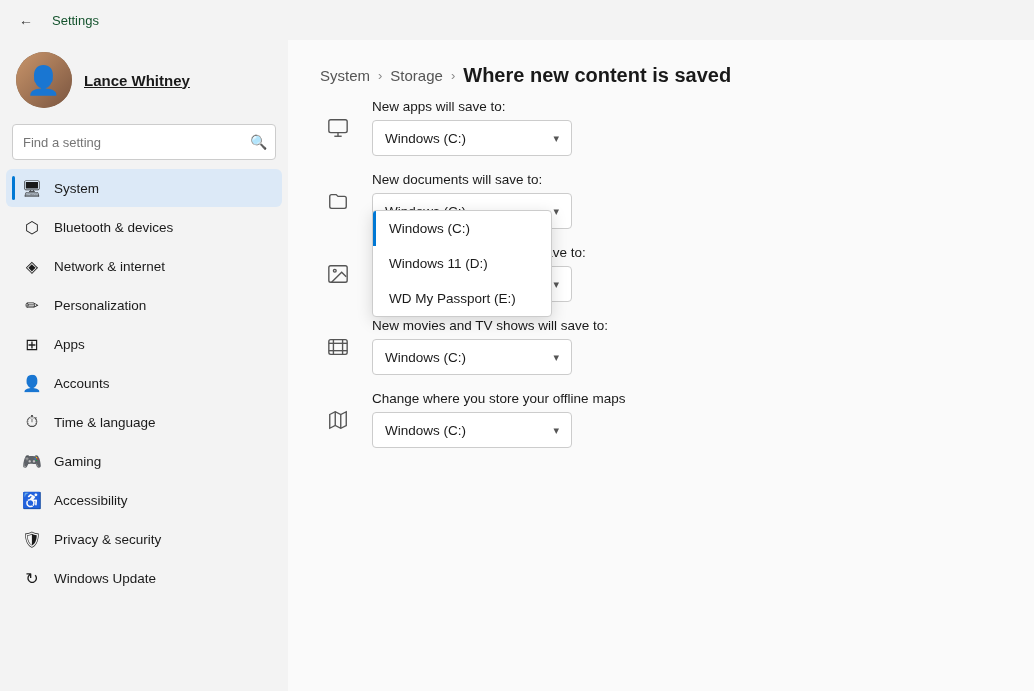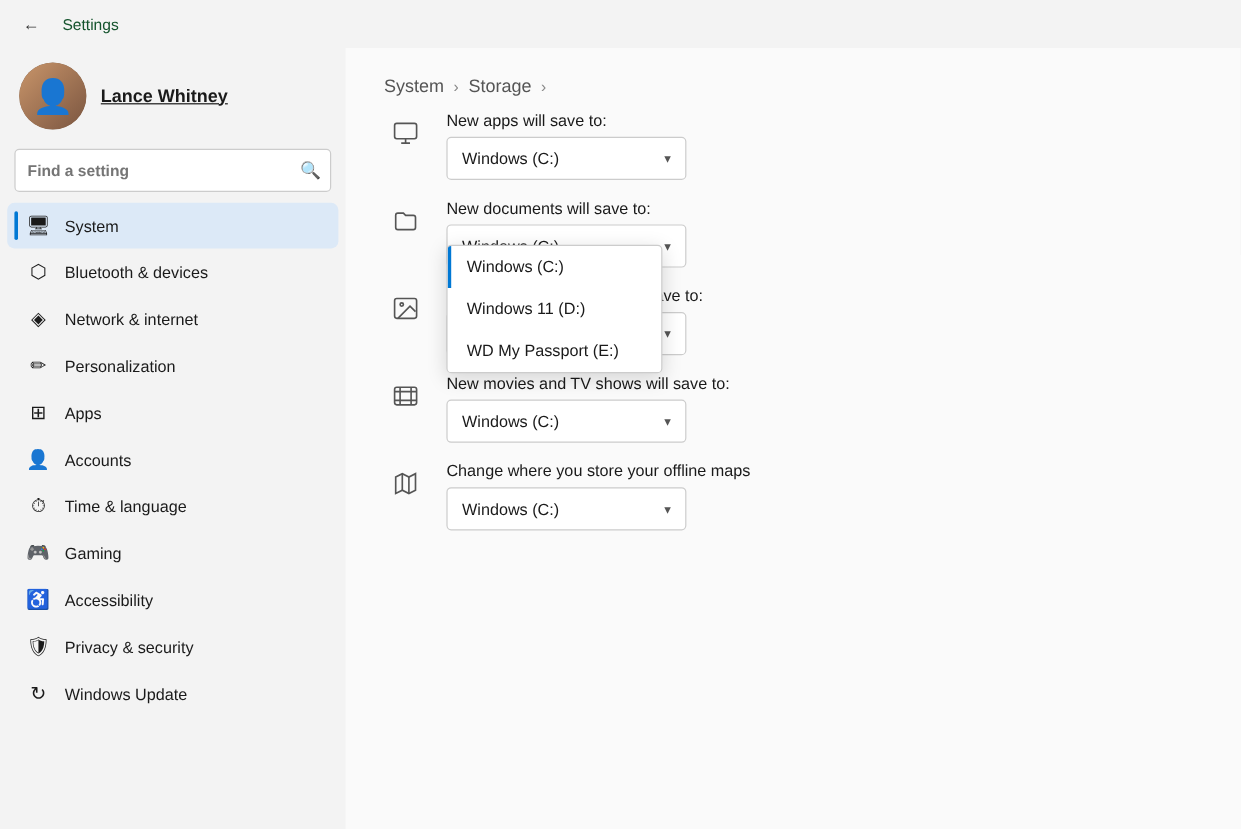--- a/index.html
+++ b/index.html
@@ -83,21 +83,20 @@
     .search-input {
       width: 100%;
       height: 36px;
       border: 1px solid #ccc;
       border-radius: 4px;
       padding: 0 32px 0 10px;
       font-size: 13px;
       background: #fff;
       color: #333;
       outline: none;
-      font-weight: bold;
     }
     .search-icon-wrap {
       position: absolute;
       right: 8px; top: 50%;
       transform: translateY(-50%);
       color: #666;
       font-size: 14px;
     }
     .nav-item {
       display: flex;
@@ -161,20 +160,21 @@
       color: #1a1a1a;
     }
     .page-desc {
       font-size: 13px;
       color: #444;
       margin-bottom: 24px;
       line-height: 1.5;
     }
     .save-row {
       display: flex;
+      align-items: center;
       gap: 16px;
       margin-bottom: 16px;
       position: relative;
     }
     .save-row-icon {
       width: 36px; height: 36px;
       display: flex; align-items: center; justify-content: center;
       font-size: 22px;
       color: #555;
       flex-shrink: 0;
@@ -309,20 +309,21 @@
       </div>
   </div>
 
   <div class="content">
 
     <div class="breadcrumb">
       <span class="breadcrumb-item">System</span>
       <span class="breadcrumb-sep">›</span>
       <span class="breadcrumb-item">Storage</span>
       <span class="breadcrumb-sep">›</span>
+      <span class="breadcrumb-current">Where new content is saved</span>
     </div>
 
 
     <div id="save-rows-container">
         <div class="save-row">
     <div class="save-row-icon">
             <svg width="22" height="22" viewBox="0 0 24 24" fill="none" stroke="#555" stroke-width="1.5">
               <rect x="2" y="3" width="20" height="14" rx="2"></rect>
               <line x1="8" y1="21" x2="16" y2="21"></line>
               <line x1="12" y1="17" x2="12" y2="21"></line>

